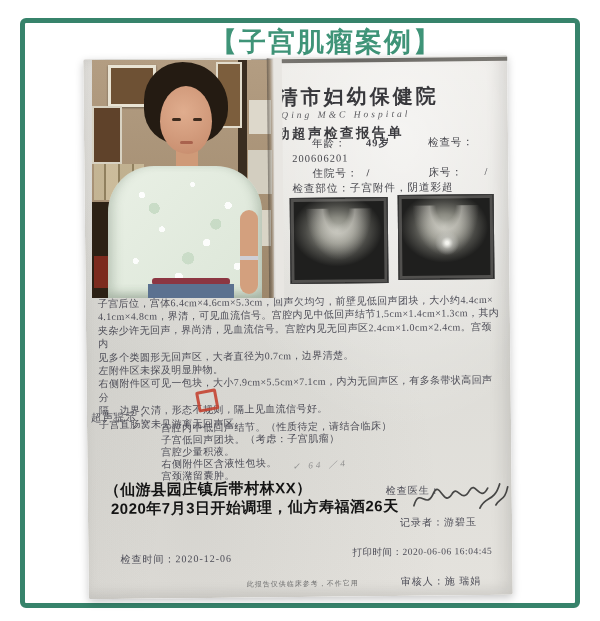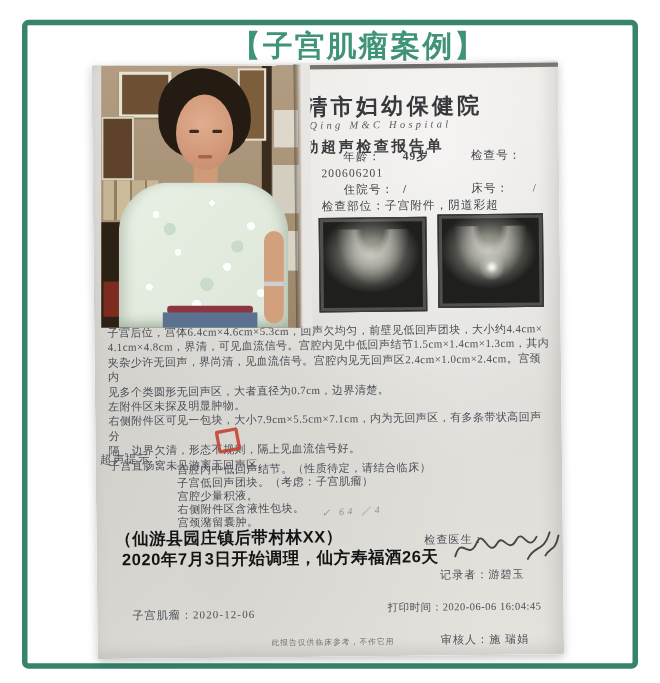--- a/index.html
+++ b/index.html
@@ -193,21 +193,21 @@
     <div class="recorder">
       <span>记录者：</span><span>游碧玉</span>
     </div>
     <div class="reviewer">
       <span>审核人：</span><span>施 瑞娟</span>
     </div>
     <div class="print-time">
       <span>打印时间：</span><span>2020-06-06 16:04:45</span>
     </div>
     <div class="exam-time">
-      <span>子宫肌瘤：</span><span>2020-12-06</span>
+      <span>检查时间：</span><span>2020-12-06</span>
     </div>
 
     <div class="footer-note">此报告仅供临床参考，不作它用</div>
   </div>
 
   <div class="photo">
     <div class="ph-doorframe"></div>
     <div class="ph-frame1"></div>
     <div class="ph-frame2"></div>
     <div class="ph-frame3"></div>

